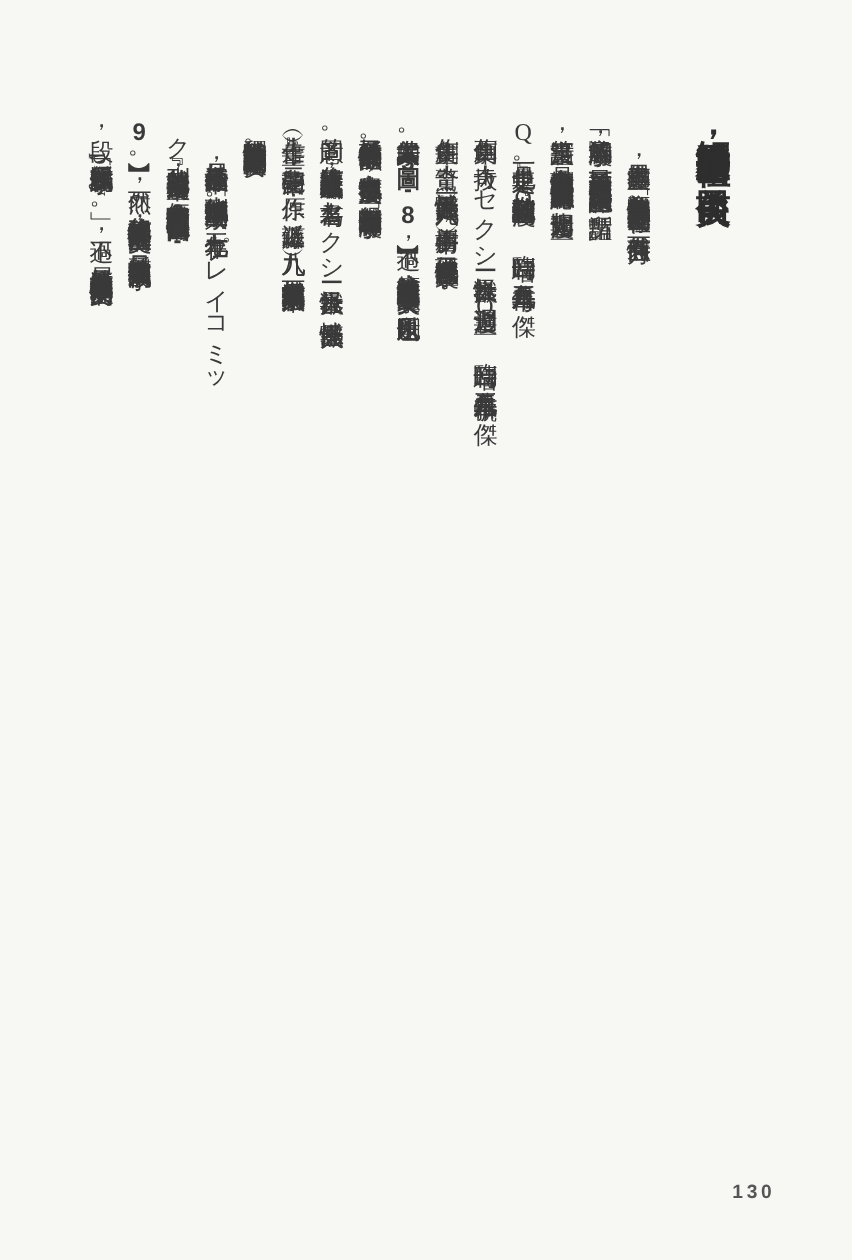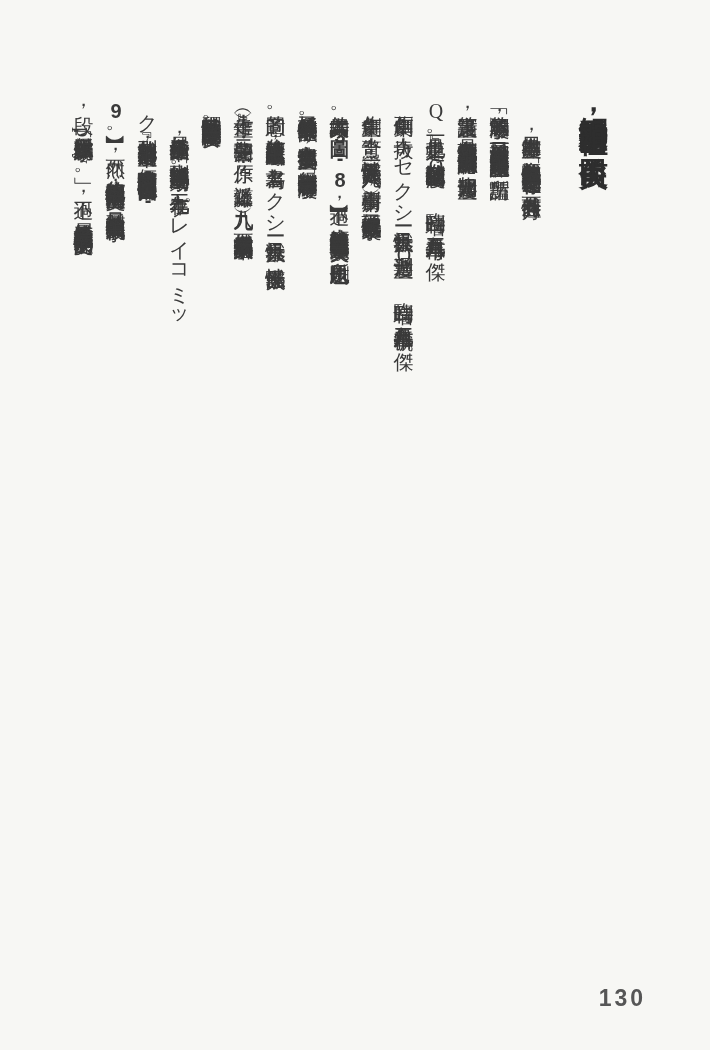--- a/index.html
+++ b/index.html
@@ -44,21 +44,21 @@
     letter-spacing:0;
   }
   .fig {
     font-weight:700;
     font-family:"Liberation Sans", sans-serif;
   }
   .pagenum {
     position:absolute;
     top:985px; right:64px;
     font-family:"Liberation Sans", sans-serif;
-    font-size:23px;
+    font-size:16px;
     font-weight:700;
     color:#565656;
     letter-spacing:3px;
     margin-left:48px;
   }
 </style>
 </head>
 <body>
 
 <div class="page">

